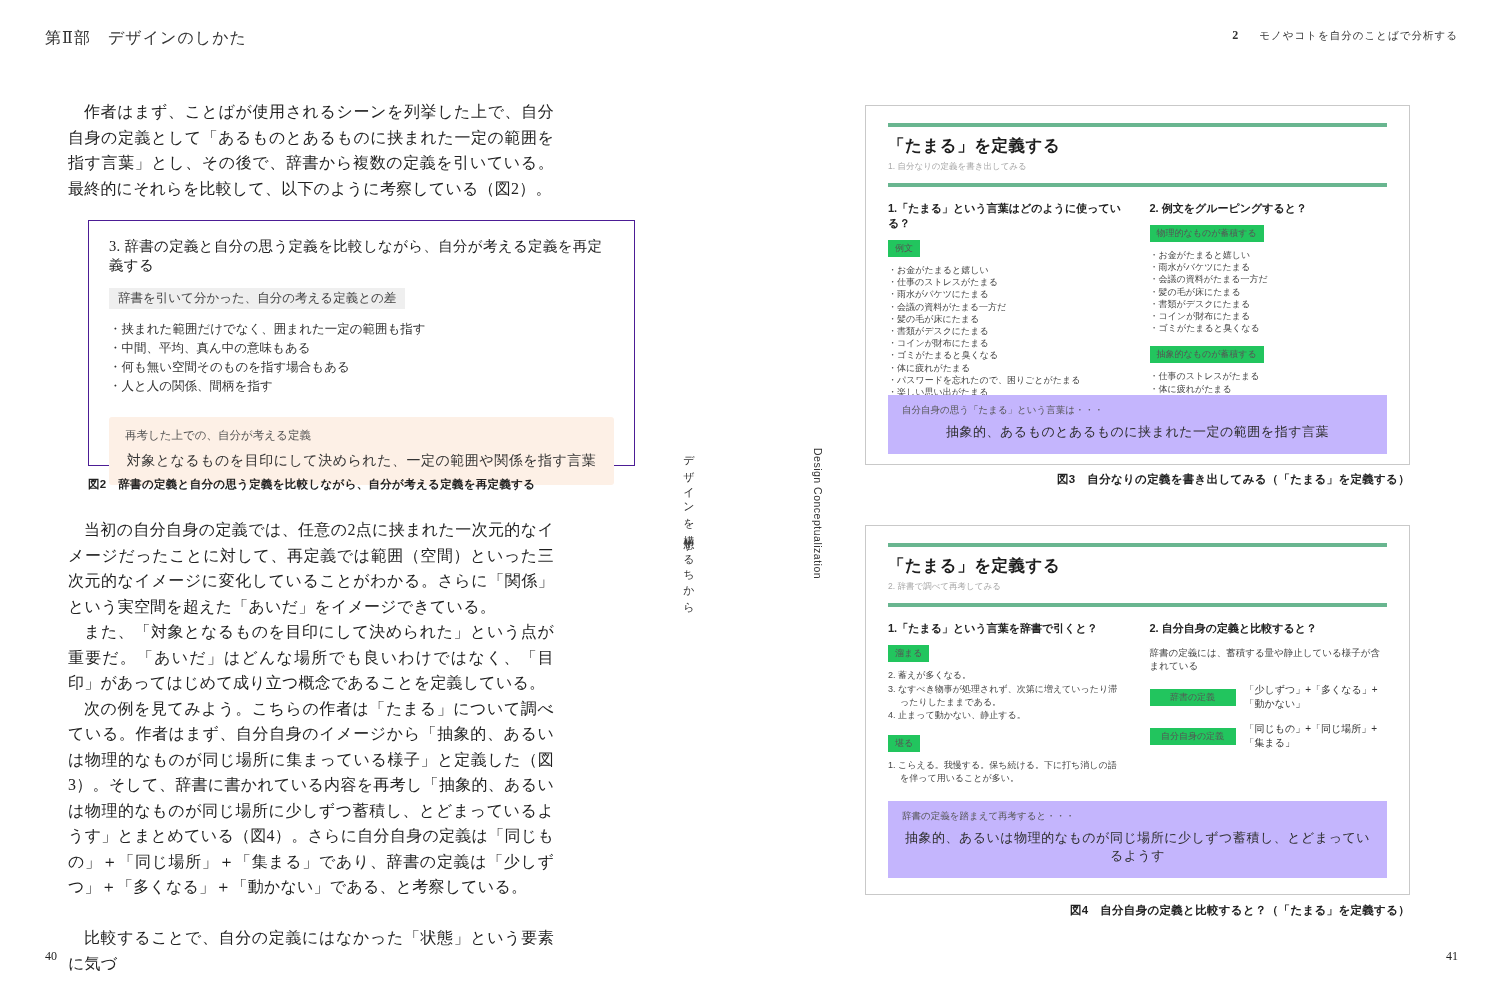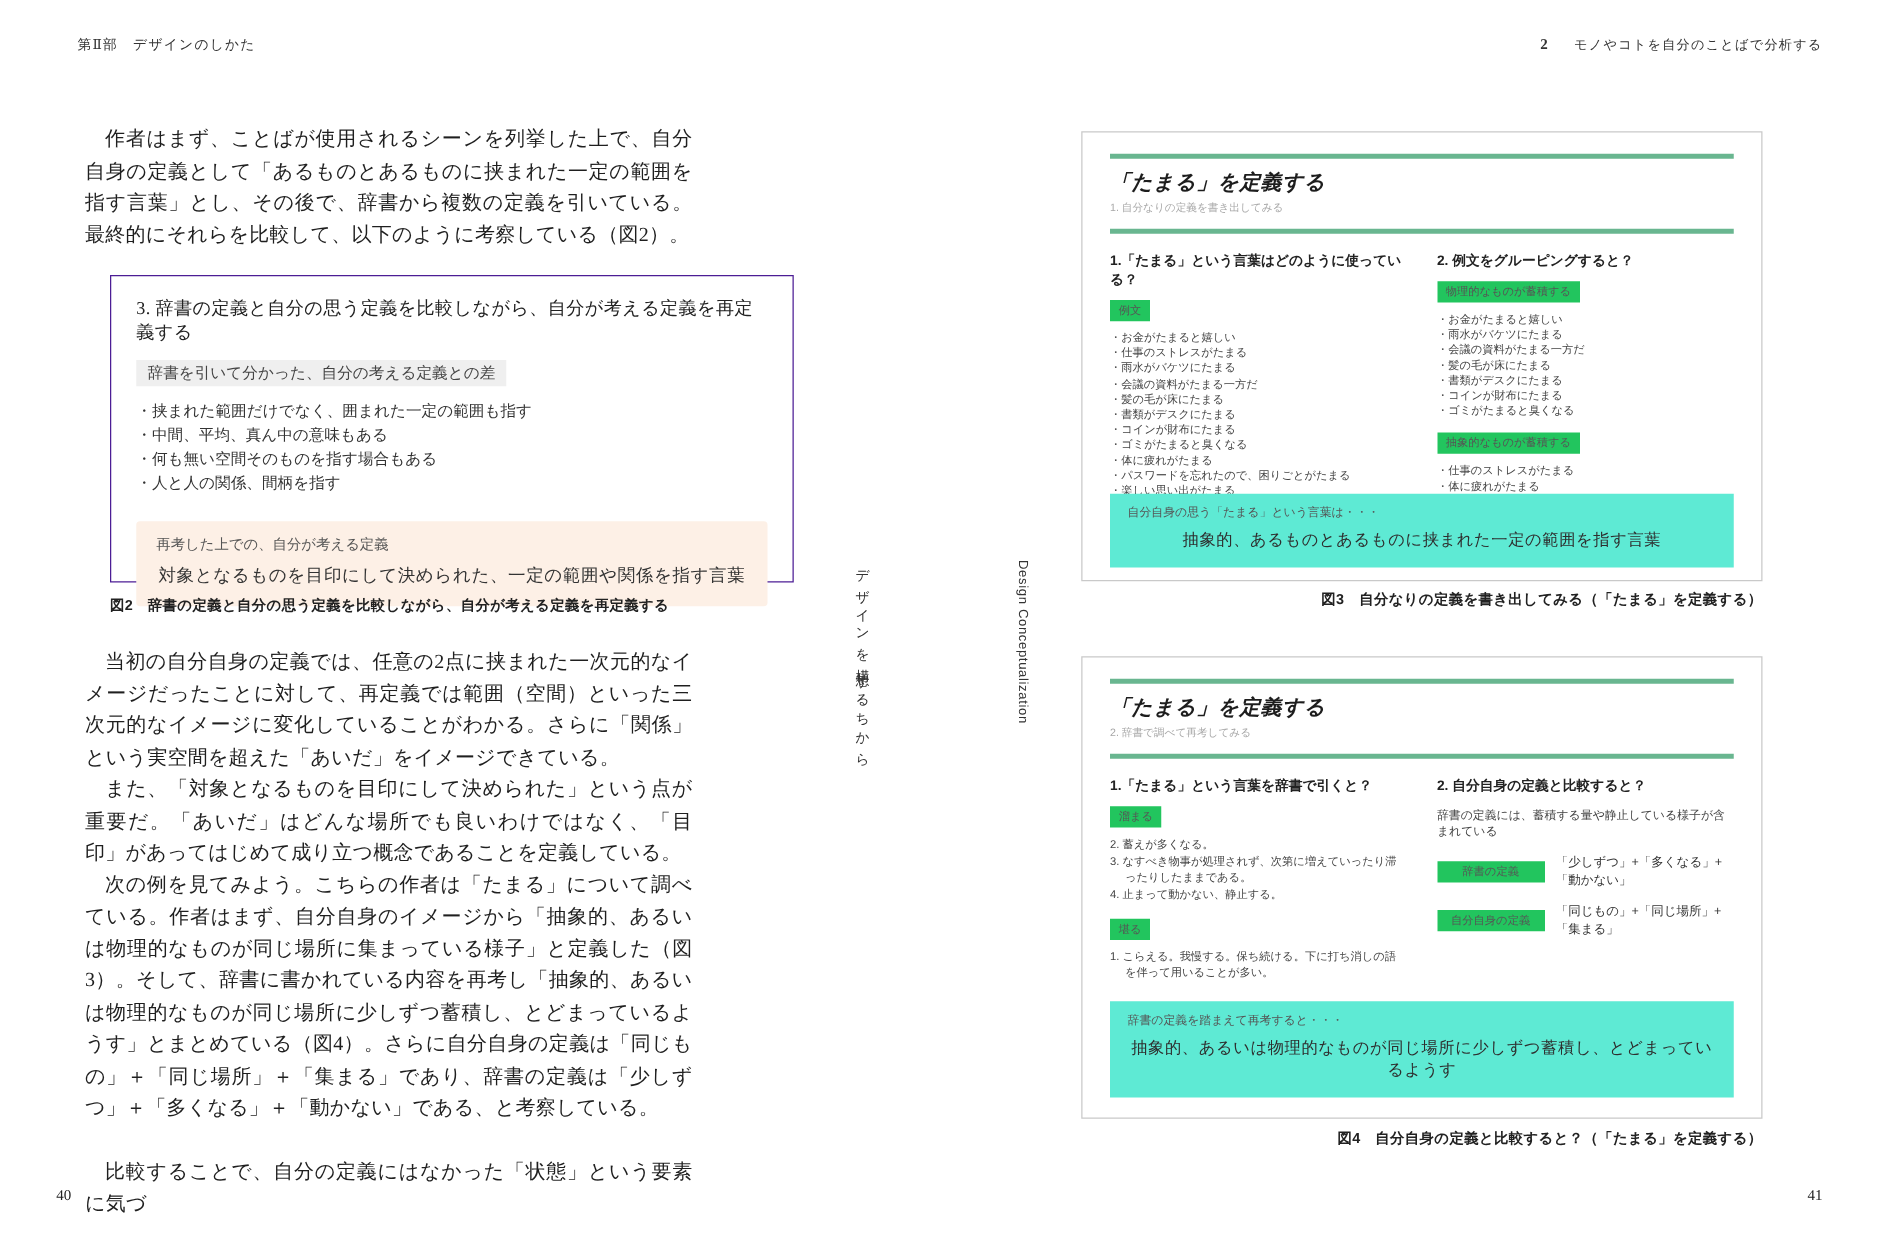--- a/index.html
+++ b/index.html
@@ -5,21 +5,21 @@
   * { margin:0; padding:0; box-sizing:border-box; }
   html,body { background:#ffffff; }
   .spread {
     position:relative; width:1502px; height:990px; background:#fff;
     font-family:"Liberation Sans","DejaVu Sans",sans-serif; color:#222;
     overflow:hidden;
   }
   .serif { font-family:"Liberation Serif","DejaVu Serif",serif; }
 
   
-  .rh-left { position:absolute; left:62px; top:28px; font-size:11px; letter-spacing:1px; color:#333; }
+  .rh-left { position:absolute; left:45px; top:28px; font-size:16px; letter-spacing:1px; color:#333; }
   .rh-right { position:absolute; right:44px; top:28px; font-size:10.5px; letter-spacing:1px; color:#333; display:flex; gap:20px; align-items:baseline; }
   .rh-num { font-weight:bold; font-size:12px; }
 
   
   .body-block { position:absolute; left:68px; width:486px; font-size:16px; line-height:25.5px; color:#1f1f1f; text-align:justify; letter-spacing:0.2px; }
   .body-block p { text-indent:1em; }
   .bb1 { top:99px; }
   .bb2 { top:517px; }
   .para-gap { margin-top:25.5px; }
 
@@ -44,31 +44,31 @@
 
   
   .vjp { position:absolute; left:681px; top:448px; writing-mode:vertical-rl; font-size:11px; letter-spacing:3px; color:#333; }
   .ven { position:absolute; left:812px; top:448px; writing-mode:vertical-rl; font-size:10.5px; letter-spacing:0.5px; color:#333; }
 
   
   .panel { position:absolute; left:865px; width:545px; border:1px solid #c9c9c9; background:#fff; padding:17px 22px 0; }
   .panel3 { top:105px; height:360px; }
   .panel4 { top:525px; height:370px; }
   .gbar { height:4px; background:#69b690; }
-  .panel-title { font-size:16.5px; font-weight:bold; color:#1d1d1d; margin-top:8px; letter-spacing:0.5px;font-style:italic; }
+  .panel-title { font-size:16.5px; font-weight:bold; color:#1d1d1d; margin-top:8px; letter-spacing:0.5px; }
   .panel-sub { font-size:8.5px; color:#a8a8a8; margin-top:4px; }
   .gbar2 { margin-top:10px; }
   .cols { display:flex; gap:24px; margin-top:14px; }
   .col { flex:1; }
   .col-head { font-size:11px; font-weight:bold; color:#222; }
   .slabel { display:inline-block; background:#22c55e; color:#555; font-size:9px; padding:2px 7px; margin-top:9px; }
   .ilist { margin-top:7px; font-size:9px; line-height:12.2px; color:#444; }
   .nlist { margin-top:7px; font-size:9px; line-height:12.8px; color:#444; }
   .nlist div { padding-left:12px; text-indent:-12px; margin-bottom:1px; }
-  .result-box { position:absolute; left:22px; right:22px; background:#5eead4; padding:9px 14px 13px; }
+  .result-box { position:absolute; left:22px; right:22px; background:#c4b5fd; padding:9px 14px 13px; }
   .rb3 { bottom:10px; }
   .rb4 { bottom:16px; }
   .result-label { font-size:9.5px; color:#555; }
   .result-text { font-size:13px; color:#2e2e2e; text-align:center; margin-top:6px; letter-spacing:0.5px; }
   .dict-intro { font-size:9.5px; color:#444; margin-top:10px; line-height:13px; }
   .dict-row { display:flex; align-items:center; gap:9px; margin-top:11px; }
   .dict-row .slabel { margin-top:0; min-width:86px; text-align:center; }
   .dict-val { font-size:10px; color:#333; }
 </style>
 </head>

